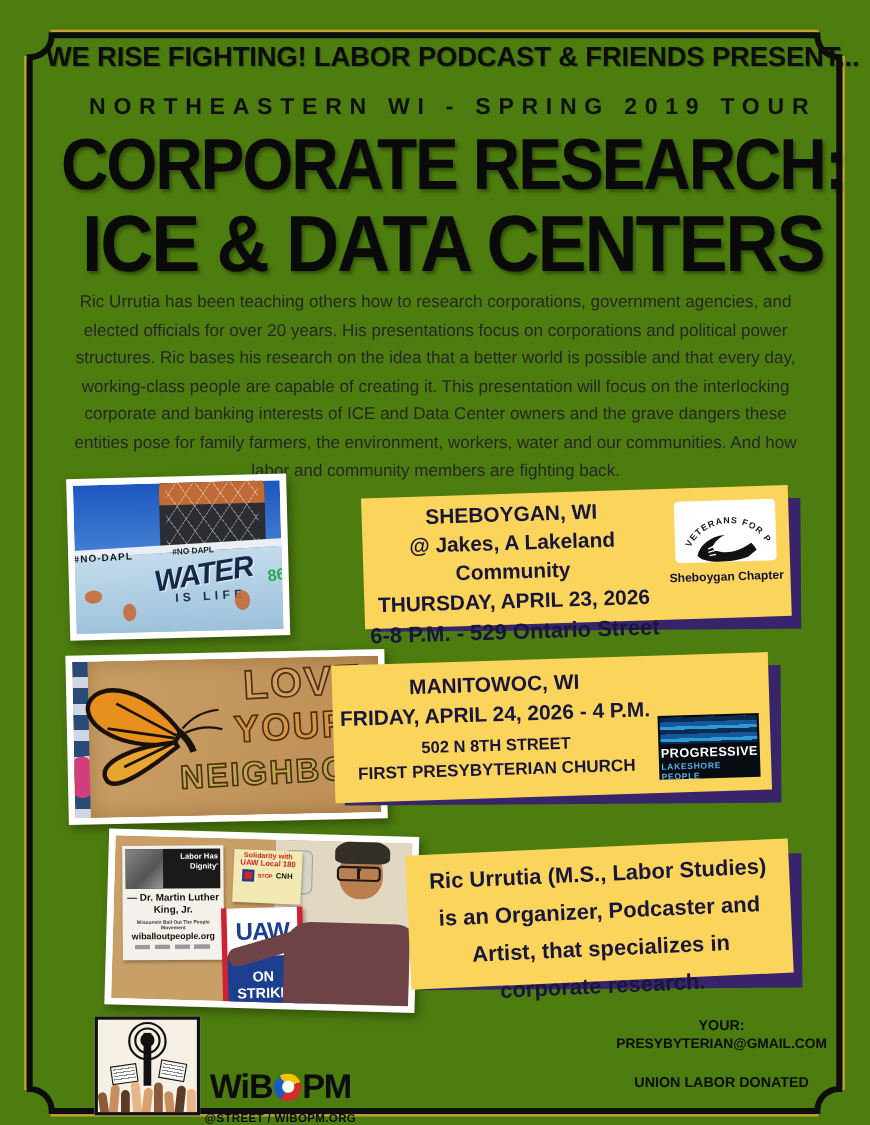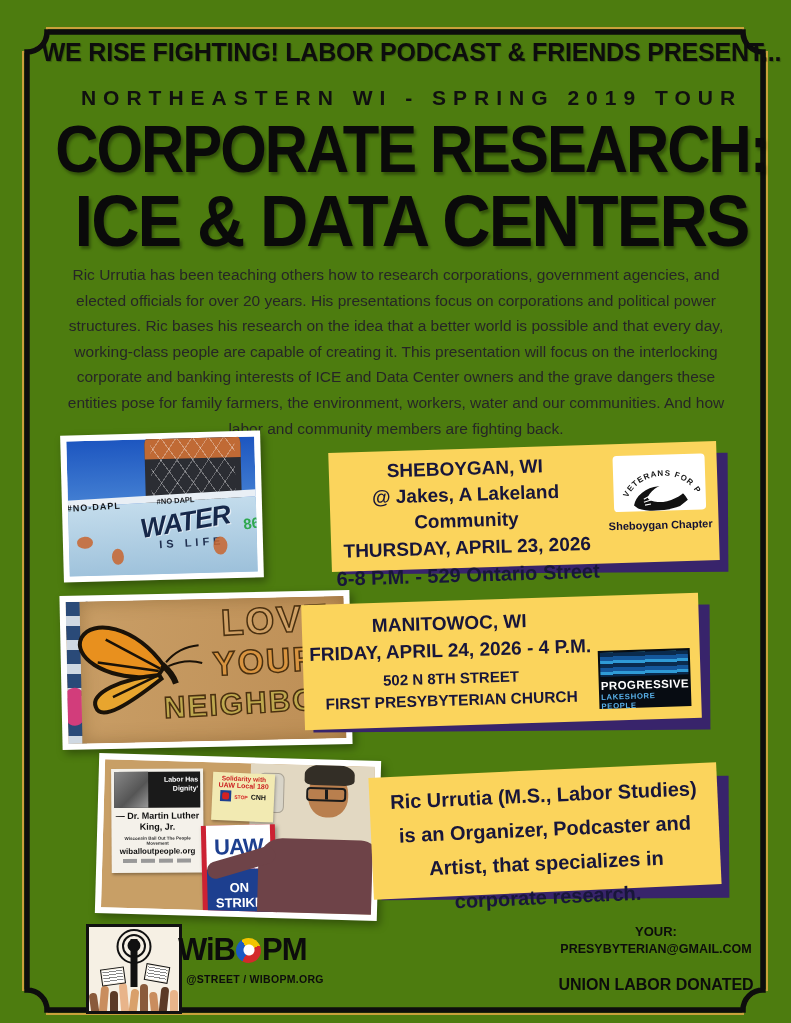--- a/index.html
+++ b/index.html
@@ -135,31 +135,31 @@
   .r1{top:12px;width:9px;height:9px;background:#111;}
   .r2{top:7px;width:20px;height:20px;}
   .r3{top:2px;width:31px;height:31px;}
   .wrf-crowd{position:absolute;left:0;right:0;bottom:-2px;height:34px;display:flex;align-items:flex-end;justify-content:center;gap:2px;}
   .fist{width:8px;border-radius:4px 4px 0 0;}
   .sign{position:absolute;width:20px;height:13px;background:#fff;border:1px solid #111;
         background-image:repeating-linear-gradient(#fff 0 2px,#888 2px 3px);background-clip:content-box;padding:1px;}
   .sg1{left:12px;bottom:26px;transform:rotate(-8deg);}
   .sg2{right:10px;bottom:29px;transform:rotate(10deg);}
   .wibopm{left:178px;top:932px;width:154px;text-align:center;}
-  .wib-row{display:flex;align-items:center;font-size:31px;font-weight:900;letter-spacing:-1px;color:#0c0c0c;}
+  .wib-row{display:flex;align-items:center;justify-content:center;font-size:31px;font-weight:900;letter-spacing:-1px;color:#0c0c0c;margin-top:38px;}
   .wib-o{width:25px;height:25px;border-radius:50%;margin:0 1px;
         background:radial-gradient(circle at 52% 48%, #fff 0 5px, transparent 6px),
         conic-gradient(from 210deg,#1a5bc4 0 32%,#f2c500 32% 60%,#d42a2a 60% 100%);}
   .wib-handle{font-size:10.5px;font-weight:800;margin-top:5px;letter-spacing:.3px;color:#0c0c0c;}
   .ffd{left:336px;top:926px;width:238px;text-align:center;}
   .ffd-title{font-family:"Liberation Serif", serif;font-size:17px;font-weight:700;color:#0c0c0c;}
   .info{left:558px;top:924px;width:196px;text-align:center;color:#0c0c0c;}
   .info-l{font-size:13px;font-weight:800;}
   .info-e{font-size:12.5px;font-weight:800;margin-top:3px;}
-  .info-u{font-size:16px;font-weight:800;margin-top:20px;}
+  .info-u{font-size:13px;font-weight:800;margin-top:20px;}
 </style>
 </head>
 <body>
 
 <div class="page">
 
   <svg class="abs" width="791" height="1023" viewBox="0 0 791 1023" style="left:0;top:0;">
     <path d="M23 52 A24 24 0 0 0 47 28 L743 28 A24 24 0 0 0 767 52 L767 990 A24 24 0 0 0 743 1014 L47 1014 A24 24 0 0 0 23 990 Z" fill="none" stroke="#C9A13B" stroke-width="2"></path>
     <path d="M27 52 A20 20 0 0 0 47 32 L743 32 A20 20 0 0 0 763 52 L763 990 A20 20 0 0 0 743 1010 L47 1010 A20 20 0 0 0 27 990 Z" fill="none" stroke="#0d0d0d" stroke-width="5.5"></path>
   </svg>

